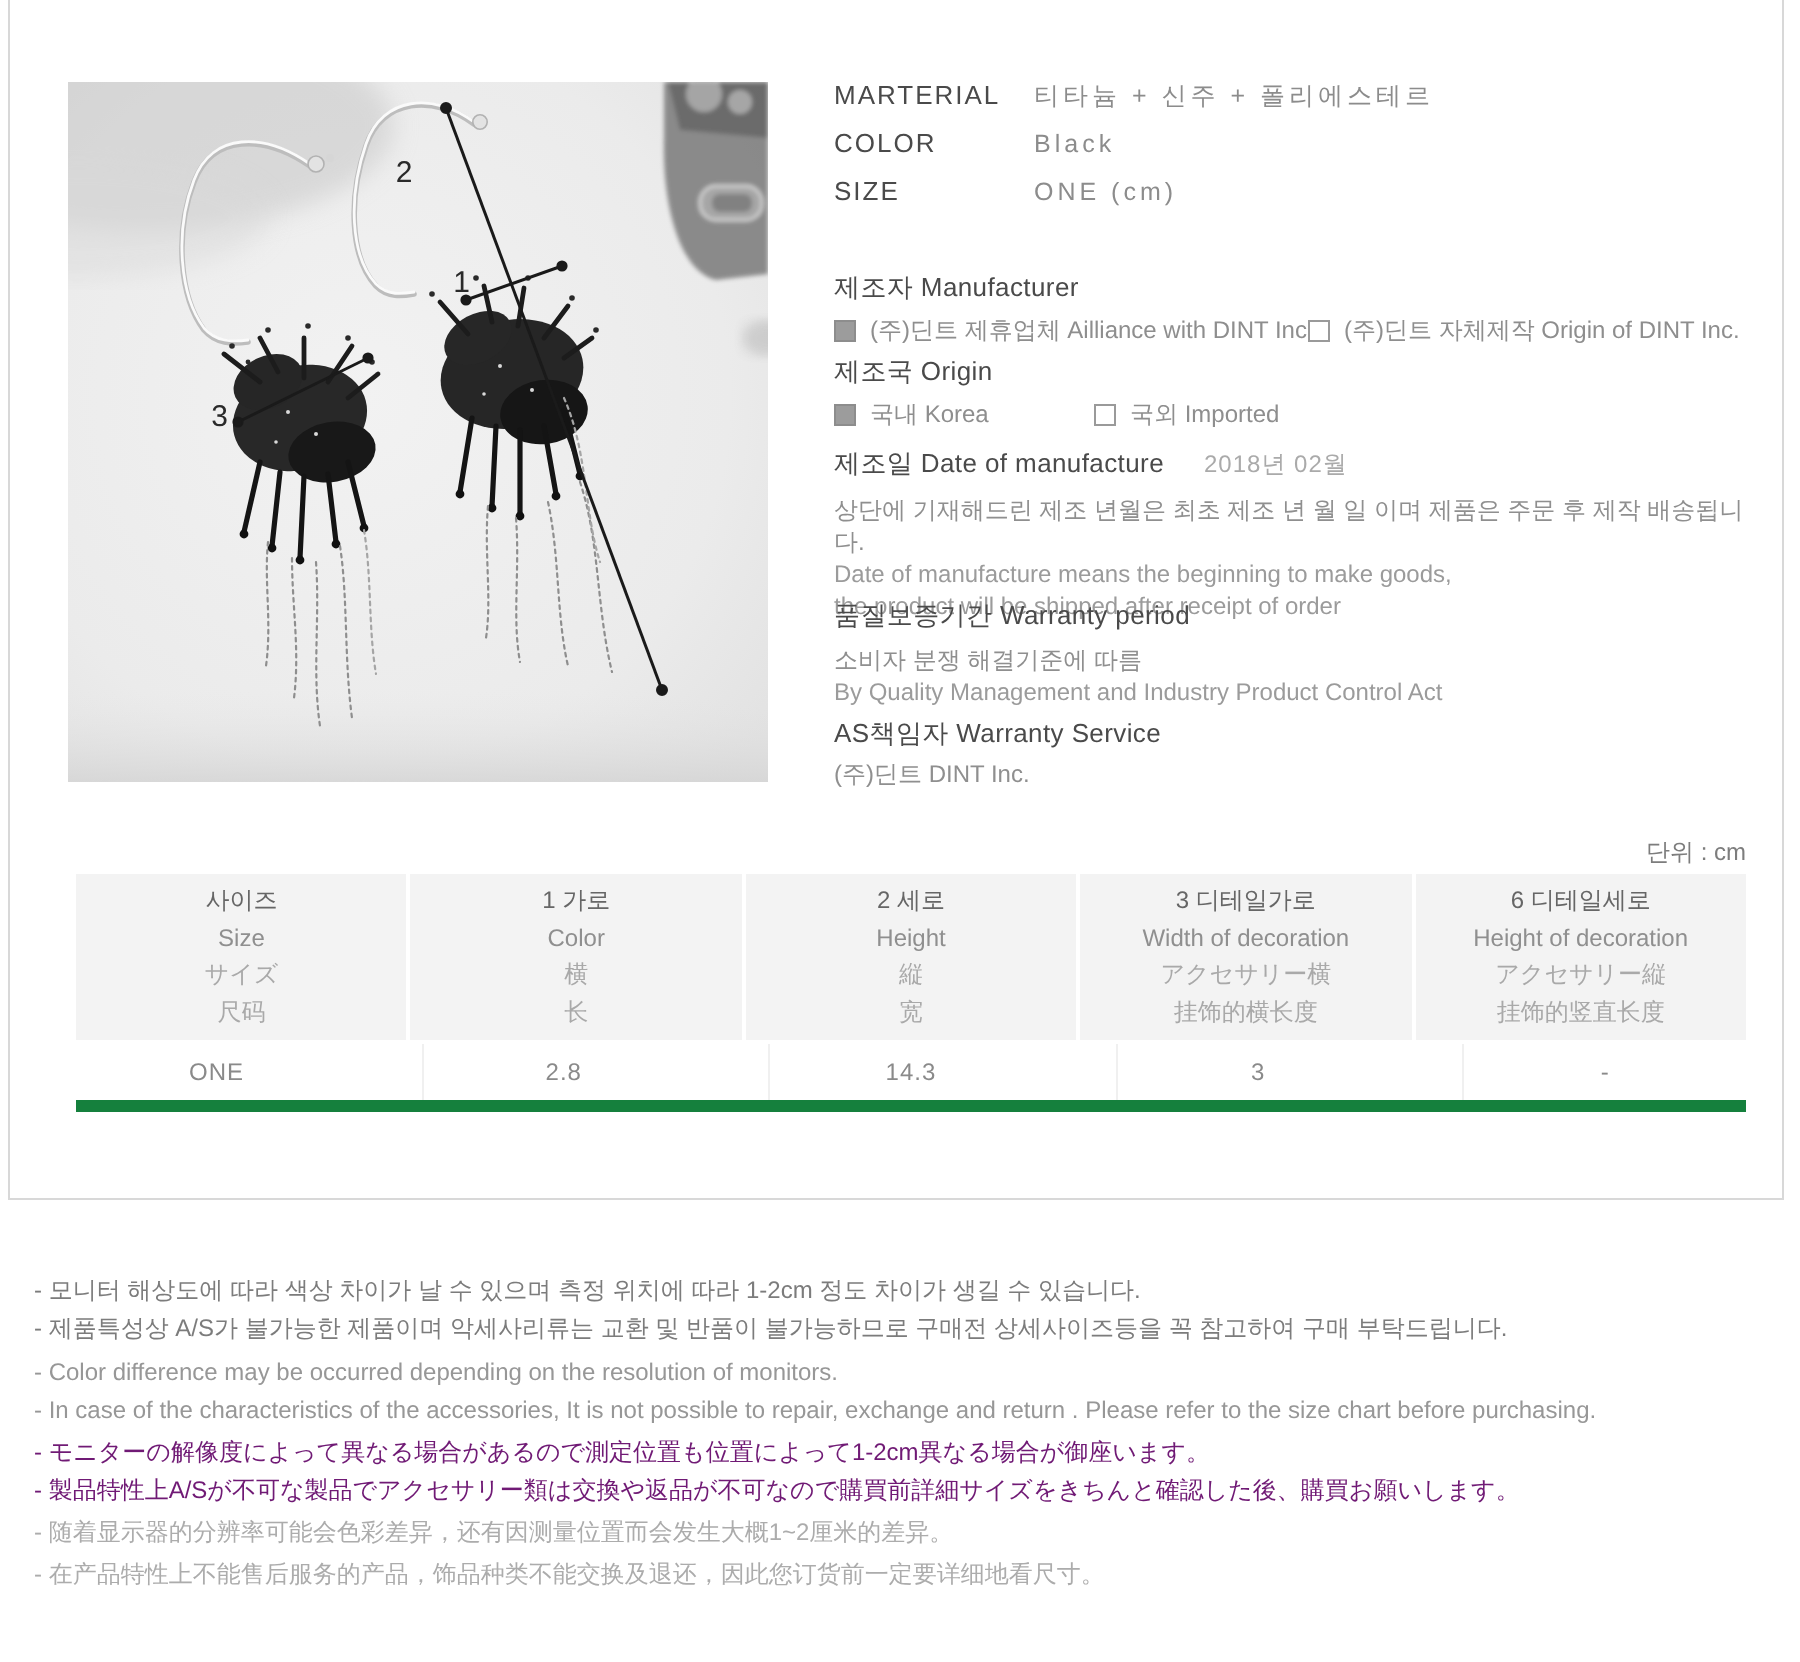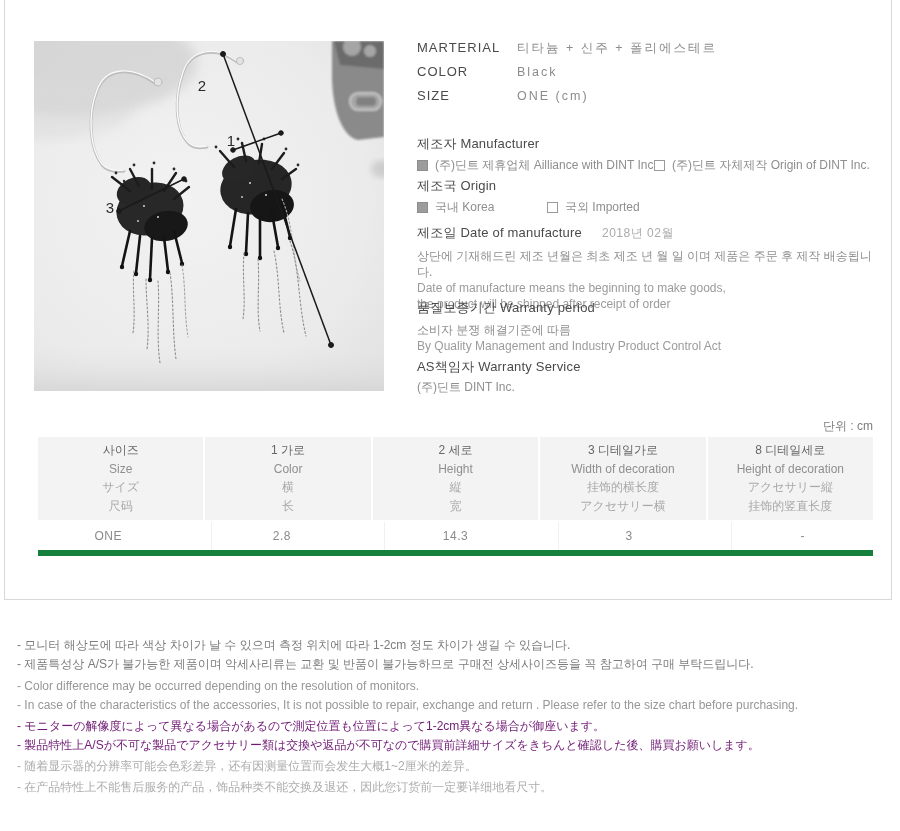--- a/index.html
+++ b/index.html
@@ -318,25 +318,25 @@
       </div>
       <div class="hcell">
         <div class="hline hl-ko">2 세로</div>
         <div class="hline hl-en">Height</div>
         <div class="hline hl-jp">縦</div>
         <div class="hline hl-cn">宽</div>
       </div>
       <div class="hcell">
         <div class="hline hl-ko">3 디테일가로</div>
         <div class="hline hl-en">Width of decoration</div>
+        <div class="hline hl-jp">アクセサリー横</div>
         <div class="hline hl-cn">挂饰的横长度</div>
-        <div class="hline hl-jp">アクセサリー横</div>
-      </div>
-      <div class="hcell">
-        <div class="hline hl-ko">8 디테일세로</div>
+      </div>
+      <div class="hcell">
+        <div class="hline hl-ko">6 디테일세로</div>
         <div class="hline hl-en">Height of decoration</div>
         <div class="hline hl-jp">アクセサリー縦</div>
         <div class="hline hl-cn">挂饰的竖直长度</div>
       </div>
     </div>
     <div class="drow">
       <div class="dcell">ONE</div>
       <div class="dcell">2.8</div>
       <div class="dcell">14.3</div>
       <div class="dcell">3</div>

